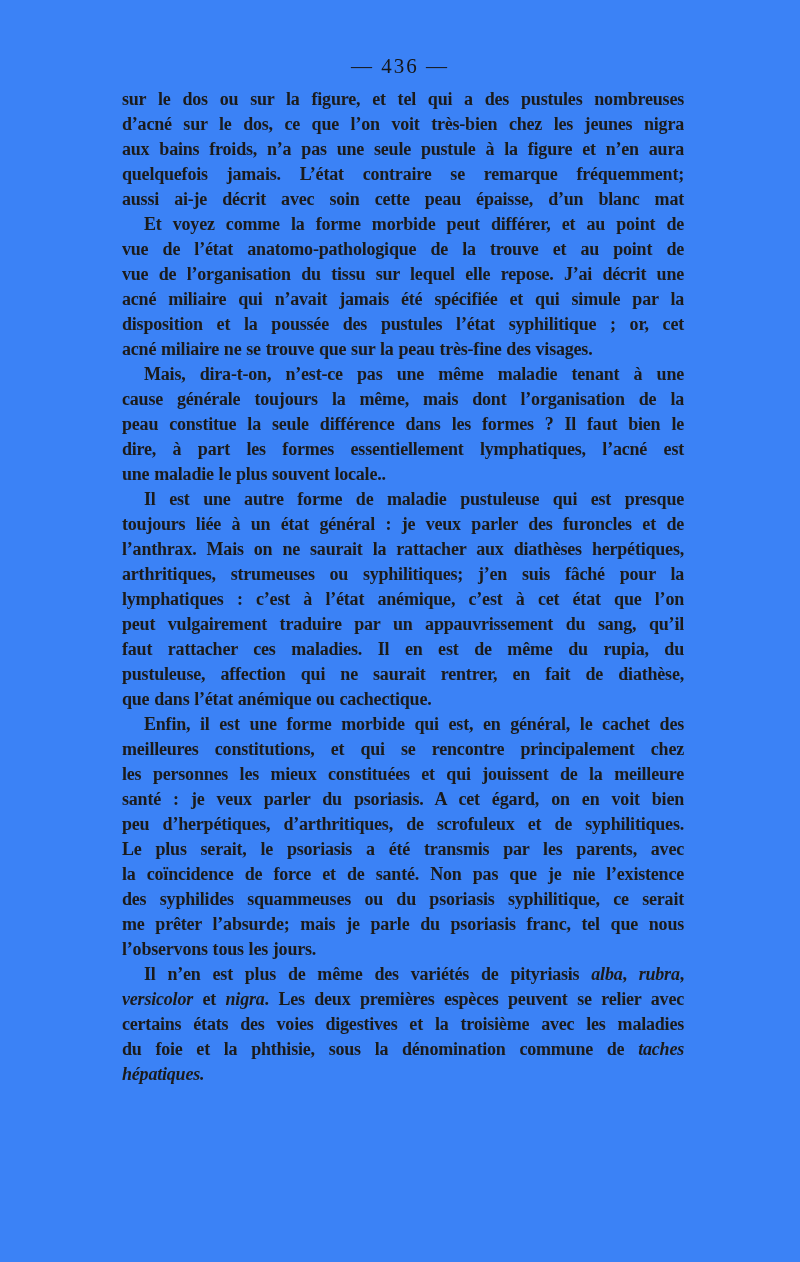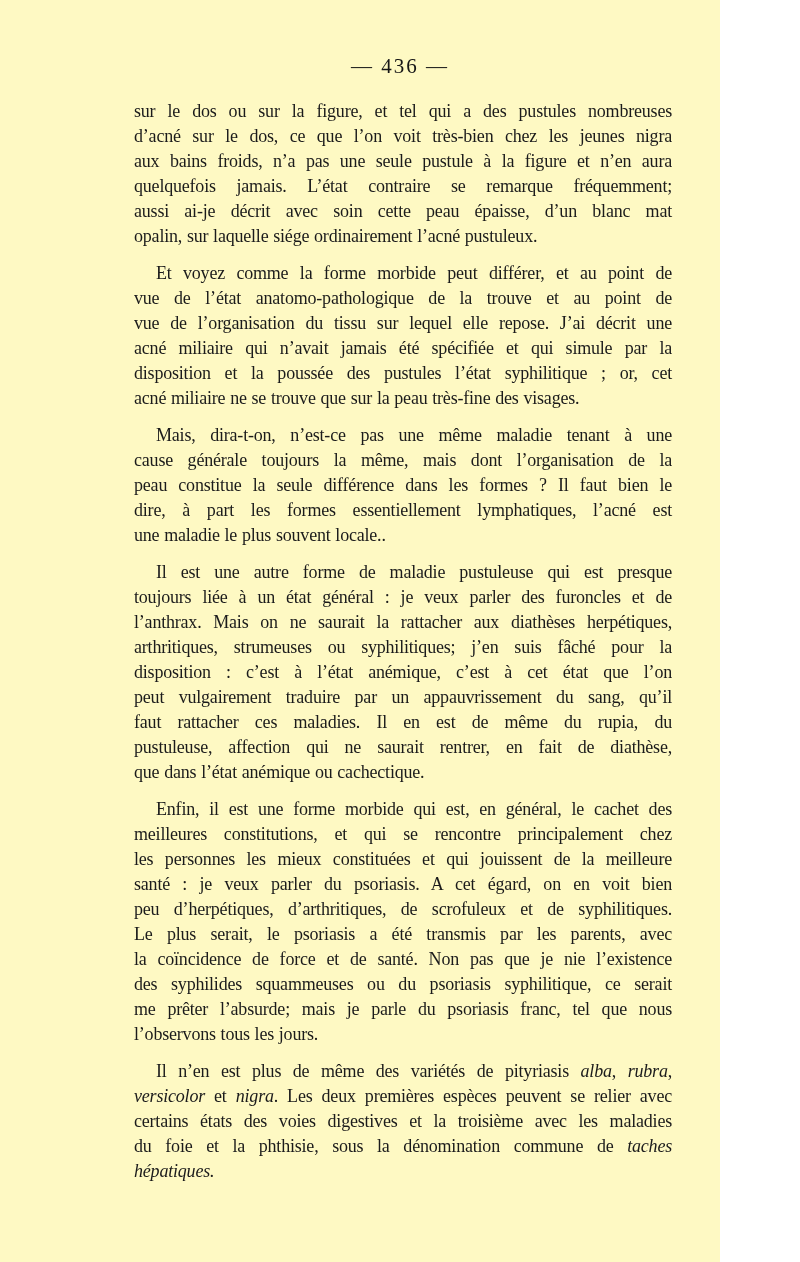--- a/index.html
+++ b/index.html
@@ -3,23 +3,23 @@
 <meta charset="utf-8">
 <title>Page 436</title>
 <style>
   html, body {
     margin: 0;
     padding: 0;
     background: #ffffff;
   }
   .scan-page {
     position: relative;
-    width: 720px;
+    width: 800px;
     height: 1262px;
-    background: #fef9c3;
+    background: #3b82f6;
     font-family: "Liberation Serif", "DejaVu Serif", serif;
     color: #1b1b1b;
     overflow: hidden;
   }
   .page-number {
     position: absolute;
     top: 54px;
     left: 0;
     width: 800px;
     text-align: center;
@@ -31,22 +31,23 @@
     position: absolute;
     top: 87px;
     left: 122px;
     width: 562px;
     font-size: 18px;
     line-height: 25px;
     letter-spacing: -0.2px;
     word-spacing: 0.5px;
   }
   .paragraph {
-    margin: 12px;
+    margin: 0;
     padding: 0;
+    font-weight: bold;
   }
   .line {
     height: 25px;
     text-align: justify;
     text-align-last: justify;
     white-space: normal;
     hyphens: none;
   }
   .line.last {
     text-align-last: left;
@@ -63,21 +64,20 @@
 
 <div class="scan-page">
   <div class="page-number">— 436 —</div>
   <div class="page-text">
       <div class="paragraph">
         <div class="line"><span>sur le dos ou sur la figure, et tel qui a des pustules nombreuses</span></div>
         <div class="line"><span>d’acné sur le dos, ce que l’on voit très-bien chez les jeunes nigra</span></div>
         <div class="line"><span>aux bains froids, n’a pas une seule pustule à la figure et n’en aura</span></div>
         <div class="line"><span>quelquefois jamais. L’état contraire se remarque fréquemment;</span></div>
         <div class="line"><span>aussi ai-je décrit avec soin cette peau épaisse, d’un blanc mat</span></div>
-        <div class="line last"><span>opalin, sur laquelle siége ordinairement l’acné pustuleux.</span></div>
       </div>
       <div class="paragraph">
         <div class="line indent"><span>Et voyez comme la forme morbide peut différer, et au point de</span></div>
         <div class="line"><span>vue de l’état anatomo-pathologique de la trouve et au point de</span></div>
         <div class="line"><span>vue de l’organisation du tissu sur lequel elle repose. J’ai décrit une</span></div>
         <div class="line"><span>acné miliaire qui n’avait jamais été spécifiée et qui simule par la</span></div>
         <div class="line"><span>disposition et la poussée des pustules l’état syphilitique ; or, cet</span></div>
         <div class="line last"><span>acné miliaire ne se trouve que sur la peau très-fine des visages.</span></div>
       </div>
       <div class="paragraph">
@@ -85,21 +85,21 @@
         <div class="line"><span>cause générale toujours la même, mais dont l’organisation de la</span></div>
         <div class="line"><span>peau constitue la seule différence dans les formes ? Il faut bien le</span></div>
         <div class="line"><span>dire, à part les formes essentiellement lymphatiques, l’acné est</span></div>
         <div class="line last"><span>une maladie le plus souvent locale..</span></div>
       </div>
       <div class="paragraph">
         <div class="line indent"><span>Il est une autre forme de maladie pustuleuse qui est presque</span></div>
         <div class="line"><span>toujours liée à un état général : je veux parler des furoncles et de</span></div>
         <div class="line"><span>l’anthrax. Mais on ne saurait la rattacher aux diathèses herpétiques,</span></div>
         <div class="line"><span>arthritiques, strumeuses ou syphilitiques; j’en suis fâché pour la</span></div>
-        <div class="line"><span>disposition : c’est à l’état anémique, c’est à cet état que l’on</span></div>
+        <div class="line"><span>lymphatiques : c’est à l’état anémique, c’est à cet état que l’on</span></div>
         <div class="line"><span>peut vulgairement traduire par un appauvrissement du sang, qu’il</span></div>
         <div class="line"><span>faut rattacher ces maladies. Il en est de même du rupia, du</span></div>
         <div class="line"><span>pustuleuse, affection qui ne saurait rentrer, en fait de diathèse,</span></div>
         <div class="line last"><span>que dans l’état anémique ou cachectique.</span></div>
       </div>
       <div class="paragraph">
         <div class="line indent"><span>Enfin, il est une forme morbide qui est, en général, le cachet des</span></div>
         <div class="line"><span>meilleures constitutions, et qui se rencontre principalement chez</span></div>
         <div class="line"><span>les personnes les mieux constituées et qui jouissent de la meilleure</span></div>
         <div class="line"><span>santé : je veux parler du psoriasis. A cet égard, on en voit bien</span></div>

